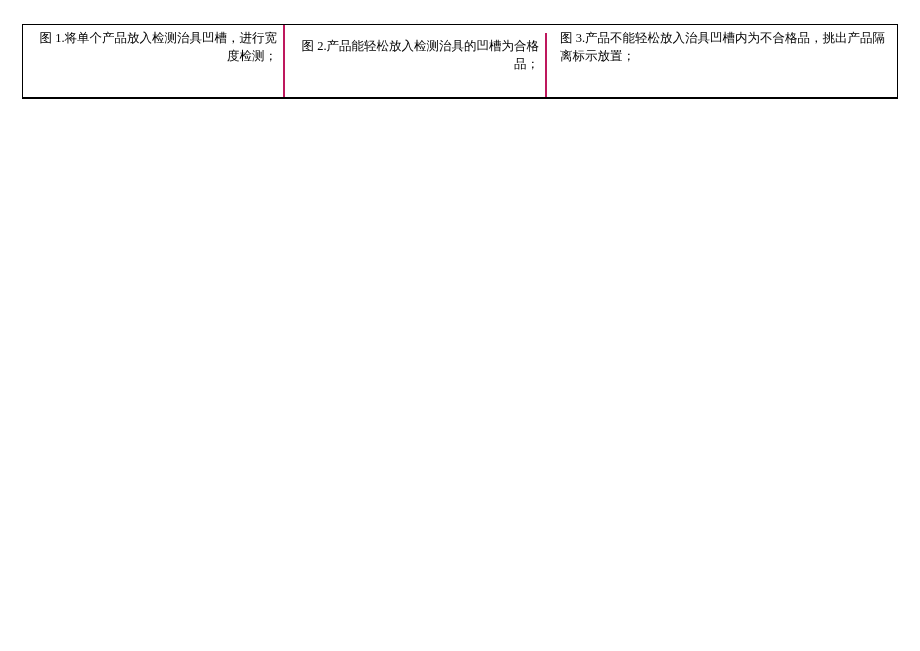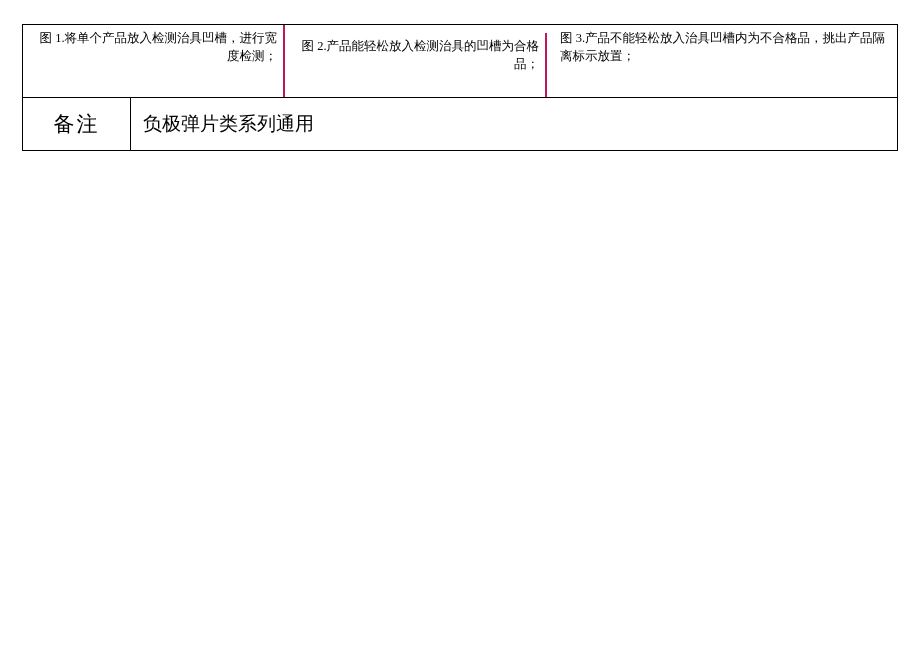--- a/index.html
+++ b/index.html
@@ -59,17 +59,13 @@
   </style>
 </head>
 <body>
 
 <div class="table-wrapper">
   <div class="row1">
     <div class="cell c1">图 1.将单个产品放入检测治具凹槽，进行宽度检测；</div>
     <div class="cell c2">图 2.产品能轻松放入检测治具的凹槽为合格品；</div>
     <div class="cell c3">图 3.产品不能轻松放入治具凹槽内为不合格品，挑出产品隔离标示放置；</div>
   </div>
-  <div class="row2">
-    <div class="label-cell">备注</div>
-    <div class="value-cell">负极弹片类系列通用</div>
-  </div>
 </div>
 
 </body></html>

